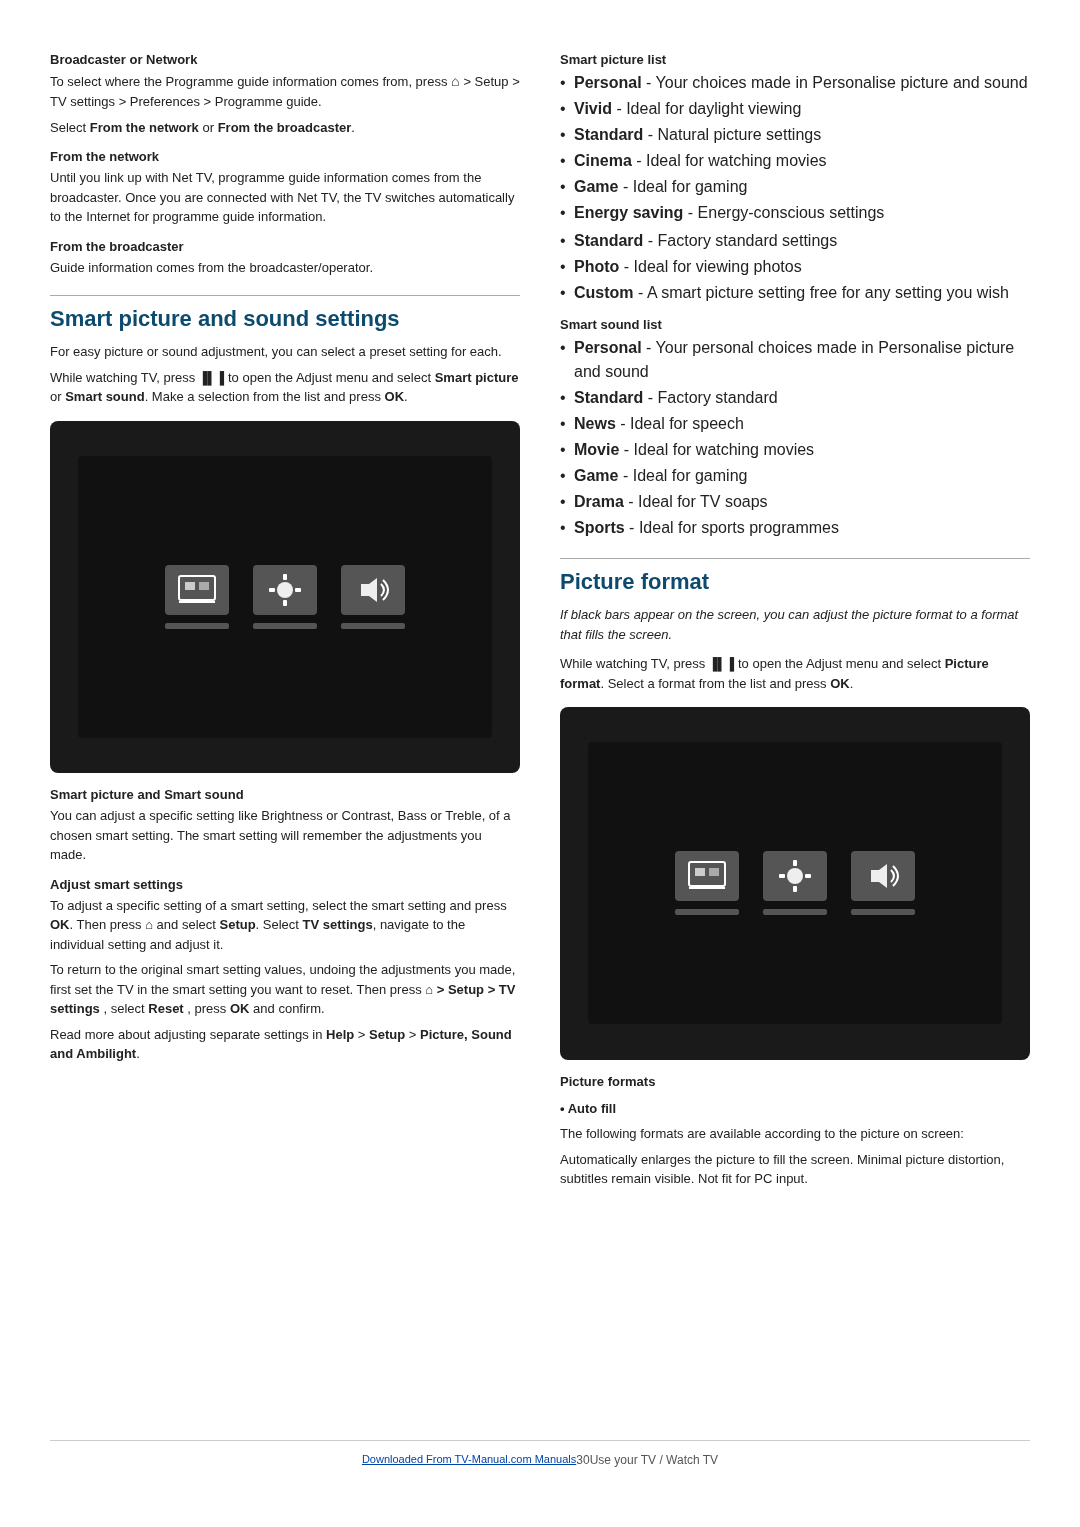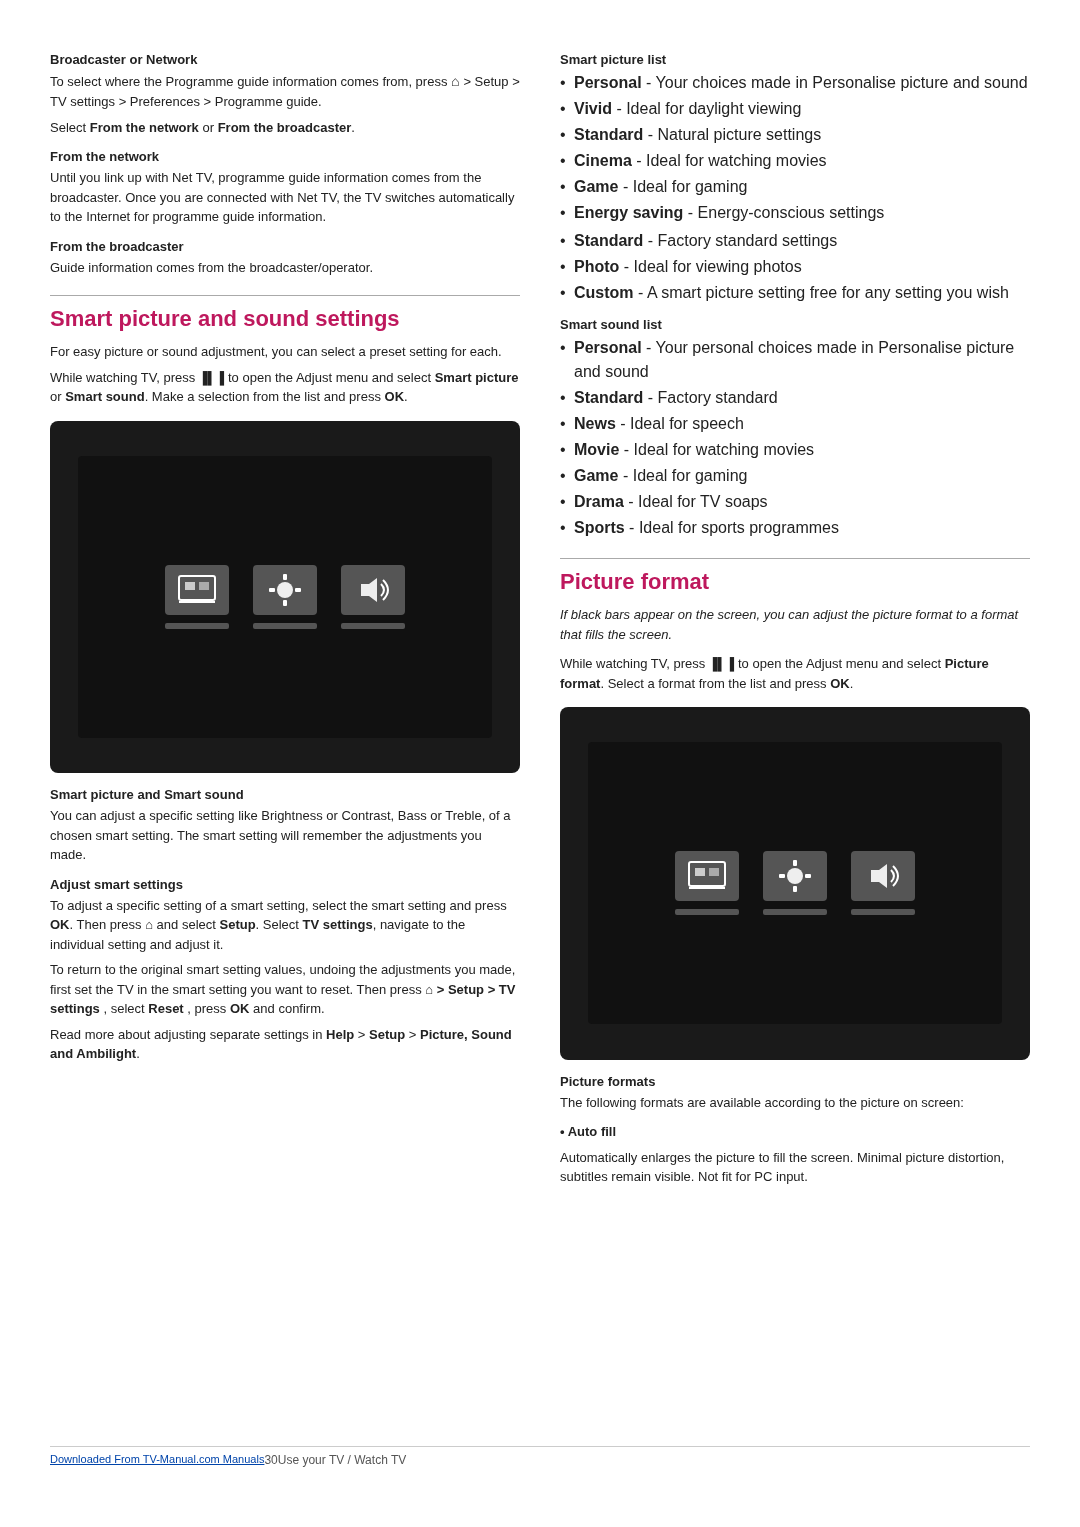--- a/index.html
+++ b/index.html
@@ -30,21 +30,21 @@
     }
     .col-right {
       flex: 1;
       min-width: 0;
     }
     h2.section-title {
       font-size: 22px;
       font-weight: bold;
       margin-bottom: 10px;
       margin-top: 8px;
-      color: #be185d;
+      color: #0c4a6e;
     }
     h3.sub-heading {
       font-size: 13px;
       font-weight: bold;
       margin-bottom: 4px;
       margin-top: 12px;
     }
     p {
       margin-bottom: 6px;
       line-height: 1.5;
@@ -107,23 +107,23 @@
       font-size: 22px;
     }
     .icon-bar {
       background: #555;
       width: 64px;
       height: 6px;
       border-radius: 2px;
     }
     .footer {
       display: flex;
-      justify-content: flex-start;
+      justify-content: center;
       border-top: 1px solid #ccc;
-      padding-top: 6px;
+      padding-top: 12px;
       margin-top: 20px;
       font-size: 12px;
       color: #555;
     }
     .footer-link {
       color: #0044aa;
       font-size: 11px;
       text-decoration: underline;
     }
     
@@ -313,24 +313,24 @@
                 <path d="M28,8 Q38,18 28,28" stroke="white" stroke-width="2" fill="none"></path>
               </svg>
             </div>
             <div class="icon-bar"></div>
           </div>
         </div>
       </div>
 
       <div style="margin-top:12px;">
         <h3 class="sub-heading">Picture formats</h3>
-        <p>The following formats are available according to the picture on screen:</p>
         <p style="margin-top:10px;font-weight:bold;">
           <span>• Auto fill</span>
         </p>
+        <p>The following formats are available according to the picture on screen:</p>
         <p style="margin-top:4px;">Automatically enlarges the picture to fill the screen. Minimal picture distortion, subtitles remain visible. Not fit for PC input.</p>
       </div>
 
     </div>
   </div>
 
   <div class="footer">
     <span class="footer-link" style="cursor:pointer;">Downloaded From TV-Manual.com Manuals</span>
     <span>30</span>
     <span>Use your TV / Watch TV</span>

